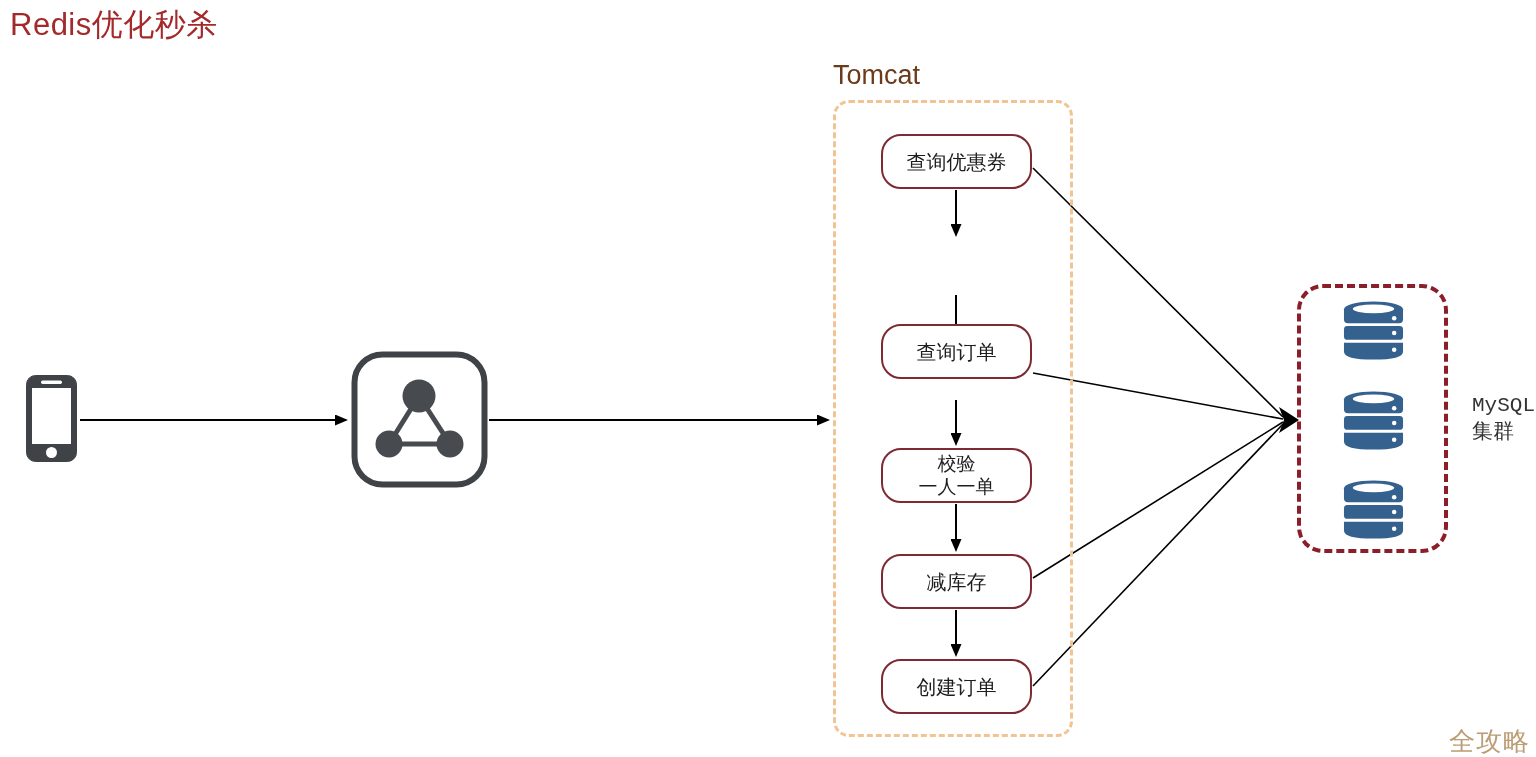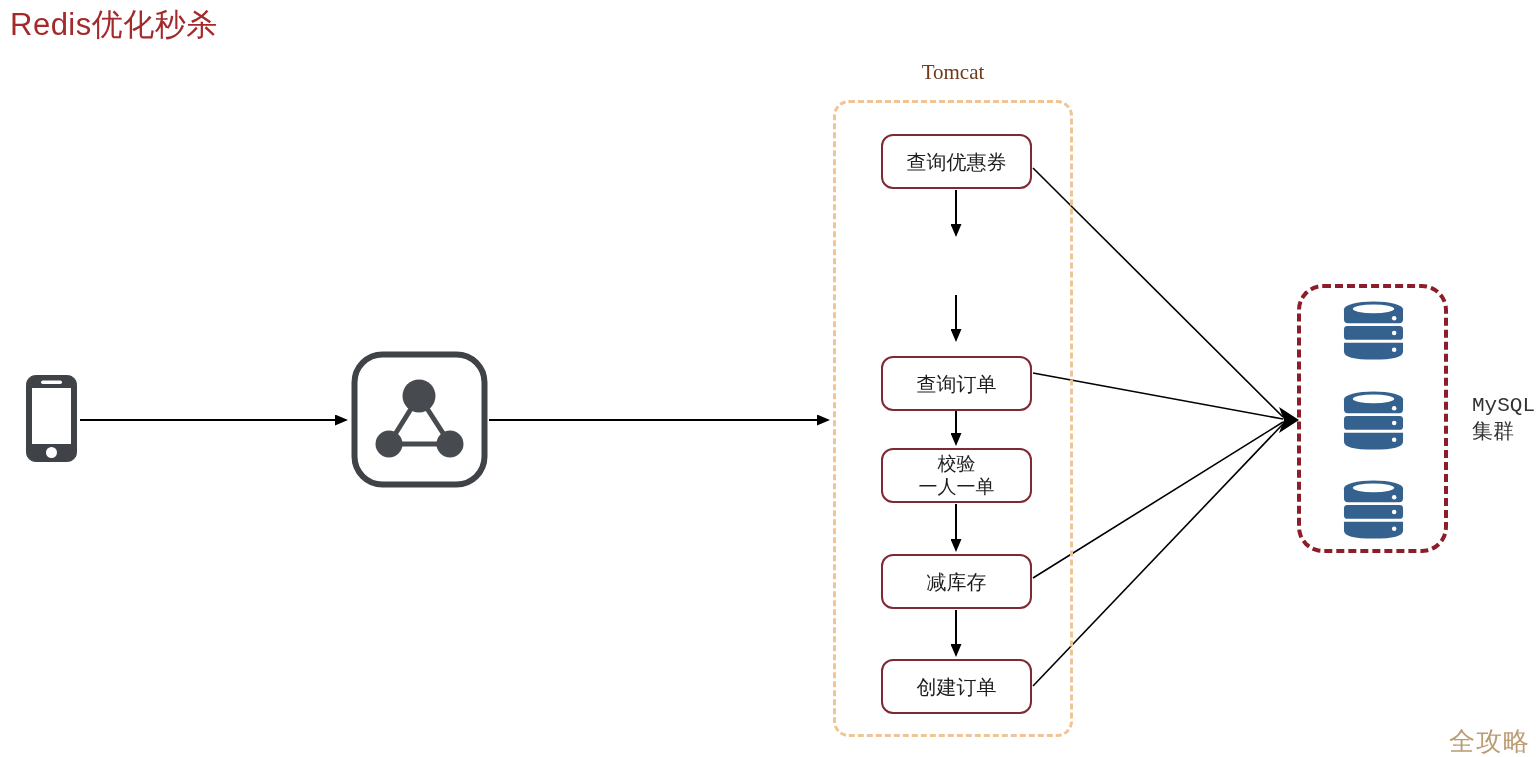--- a/index.html
+++ b/index.html
@@ -44,38 +44,37 @@
   }
 
   
   .tomcat-boundary{
     position:absolute;left:833px;top:100px;width:240px;height:637px;
     border:3px dashed var(--tomcat-border);
     border-radius:16px;
   }
   .tomcat-label{
     position:absolute;left:833px;top:60px;width:240px;
-    text-align:center;
-    font-family:Liberation Serif, serif;
-    font-size:21px;color:var(--tomcat-label);
+    font-family:Liberation Sans, sans-serif;
+    font-size:27px;color:var(--tomcat-label);
   }
   .step-box{
     position:absolute;left:881px;width:151px;height:55px;
     background:#ffffff;
     border:2px solid var(--step-border);
-    border-radius:12px;
+    border-radius:20px;
     display:flex;align-items:center;justify-content:center;
     font-size:20px;color:var(--text-dark);
     text-align:center;line-height:1.2;
     white-space:pre-line;
     z-index:2;
   }
   .step-1{top:134px;}
   .step-2{top:239px;}
-  .step-3{top:356px;}
+  .step-3{top:324px;}
   .step-4{top:448px;font-size:19px;}
   .step-5{top:554px;}
   .step-6{top:659px;}
 
   
   .mysql-boundary{
     position:absolute;left:1297px;top:284px;width:151px;height:269px;
     border:4px dashed var(--mysql-border);
     border-radius:26px;
   }

